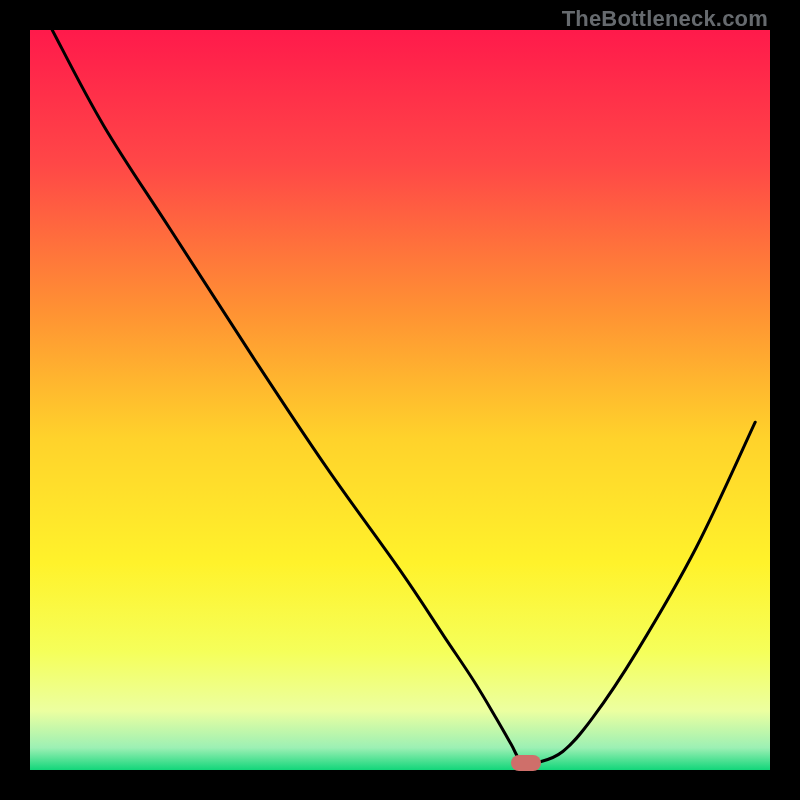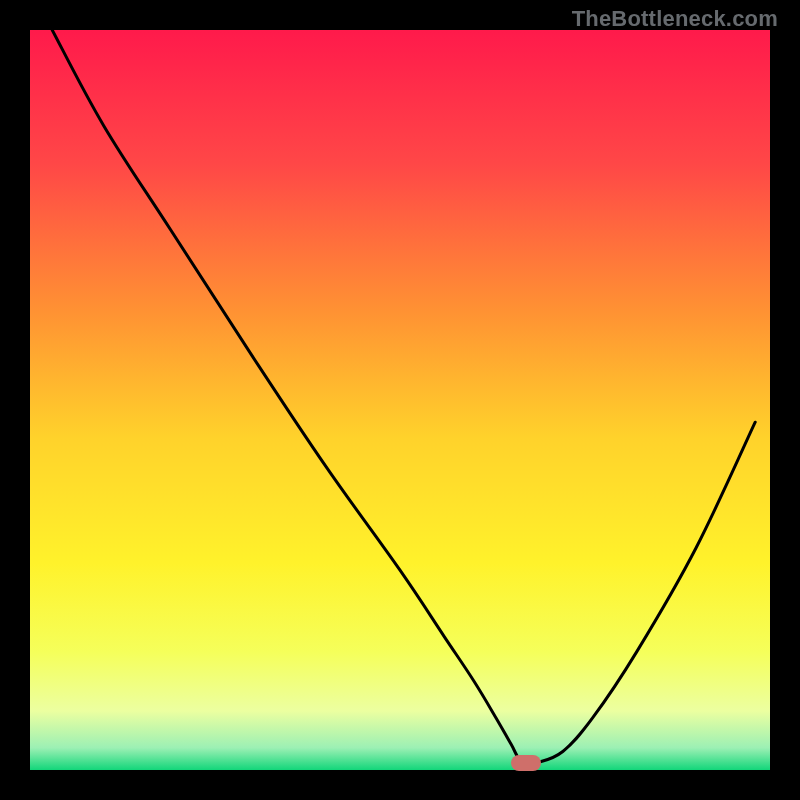--- a/index.html
+++ b/index.html
@@ -13,21 +13,21 @@
     position: absolute;
     top: 0;
     left: 0;
     width: 800px;
     height: 800px;
     background: #000;
   }
   .watermark {
     position: absolute;
     top: 6px;
-    right: 22px;
+    right: 32px;
     font-family: Arial, Helvetica, sans-serif;
     font-size: 22px;
     font-weight: bold;
     color: #666a6e;
     letter-spacing: 0.2px;
   }
   svg.plot {
     position: absolute;
     top: 30px;
     left: 30px;

